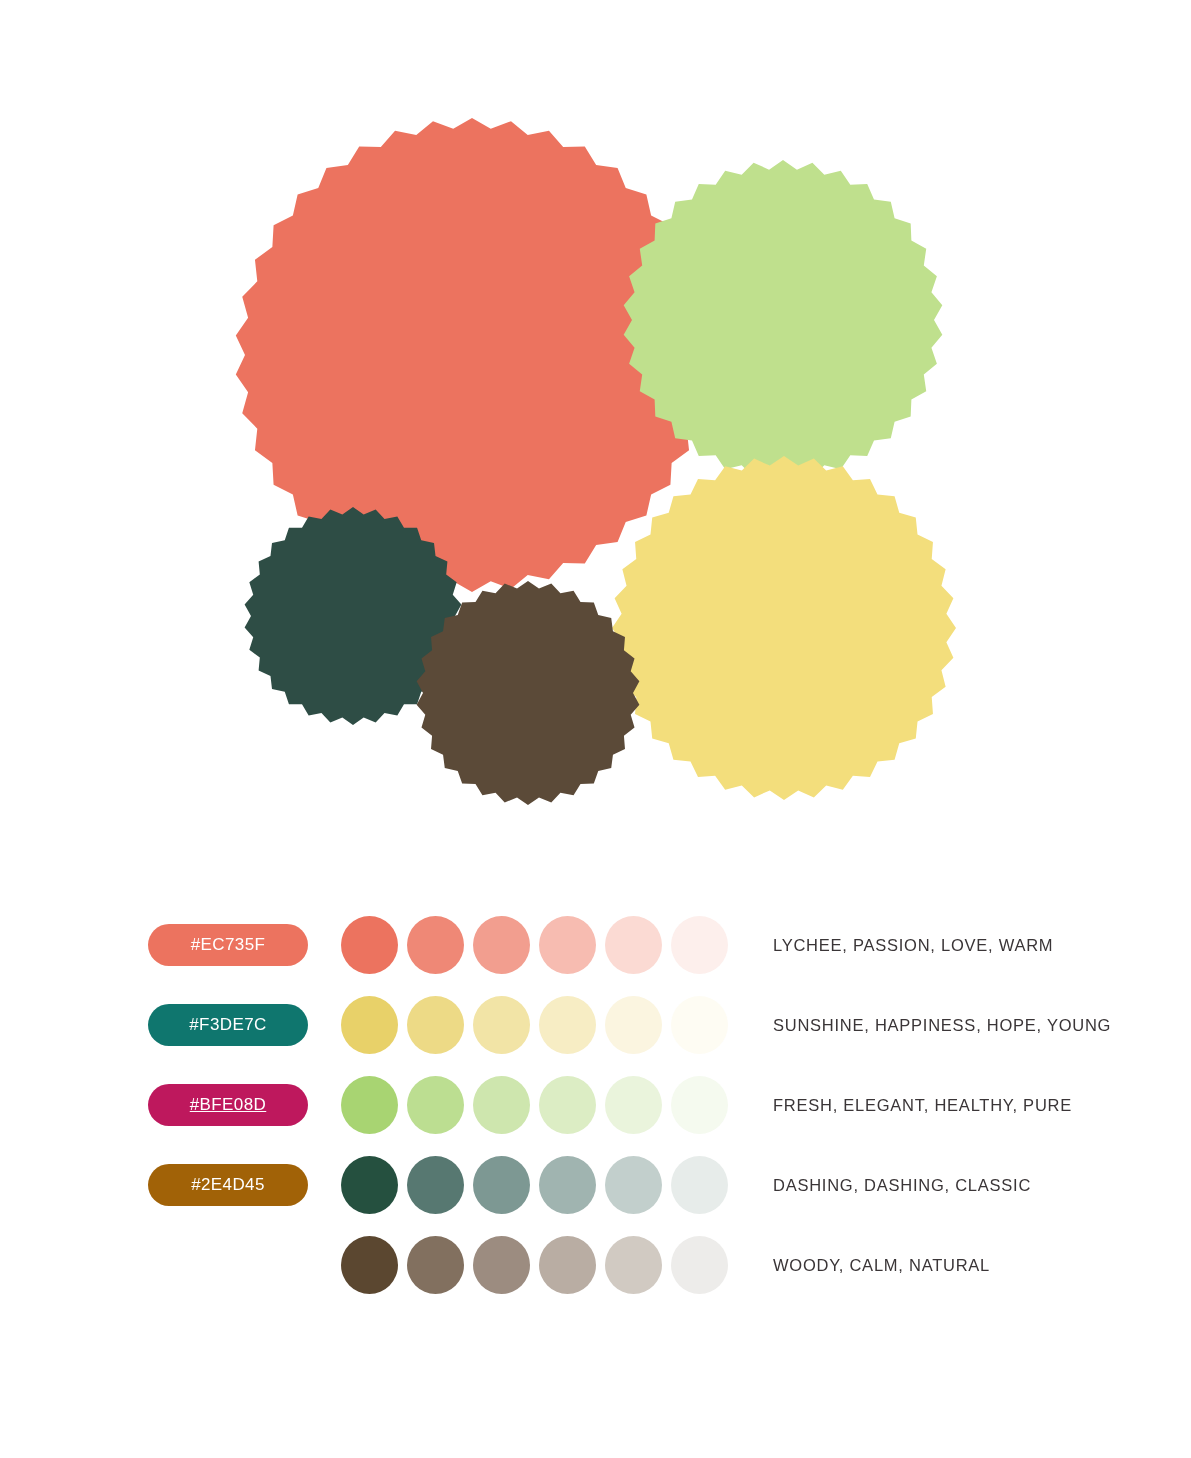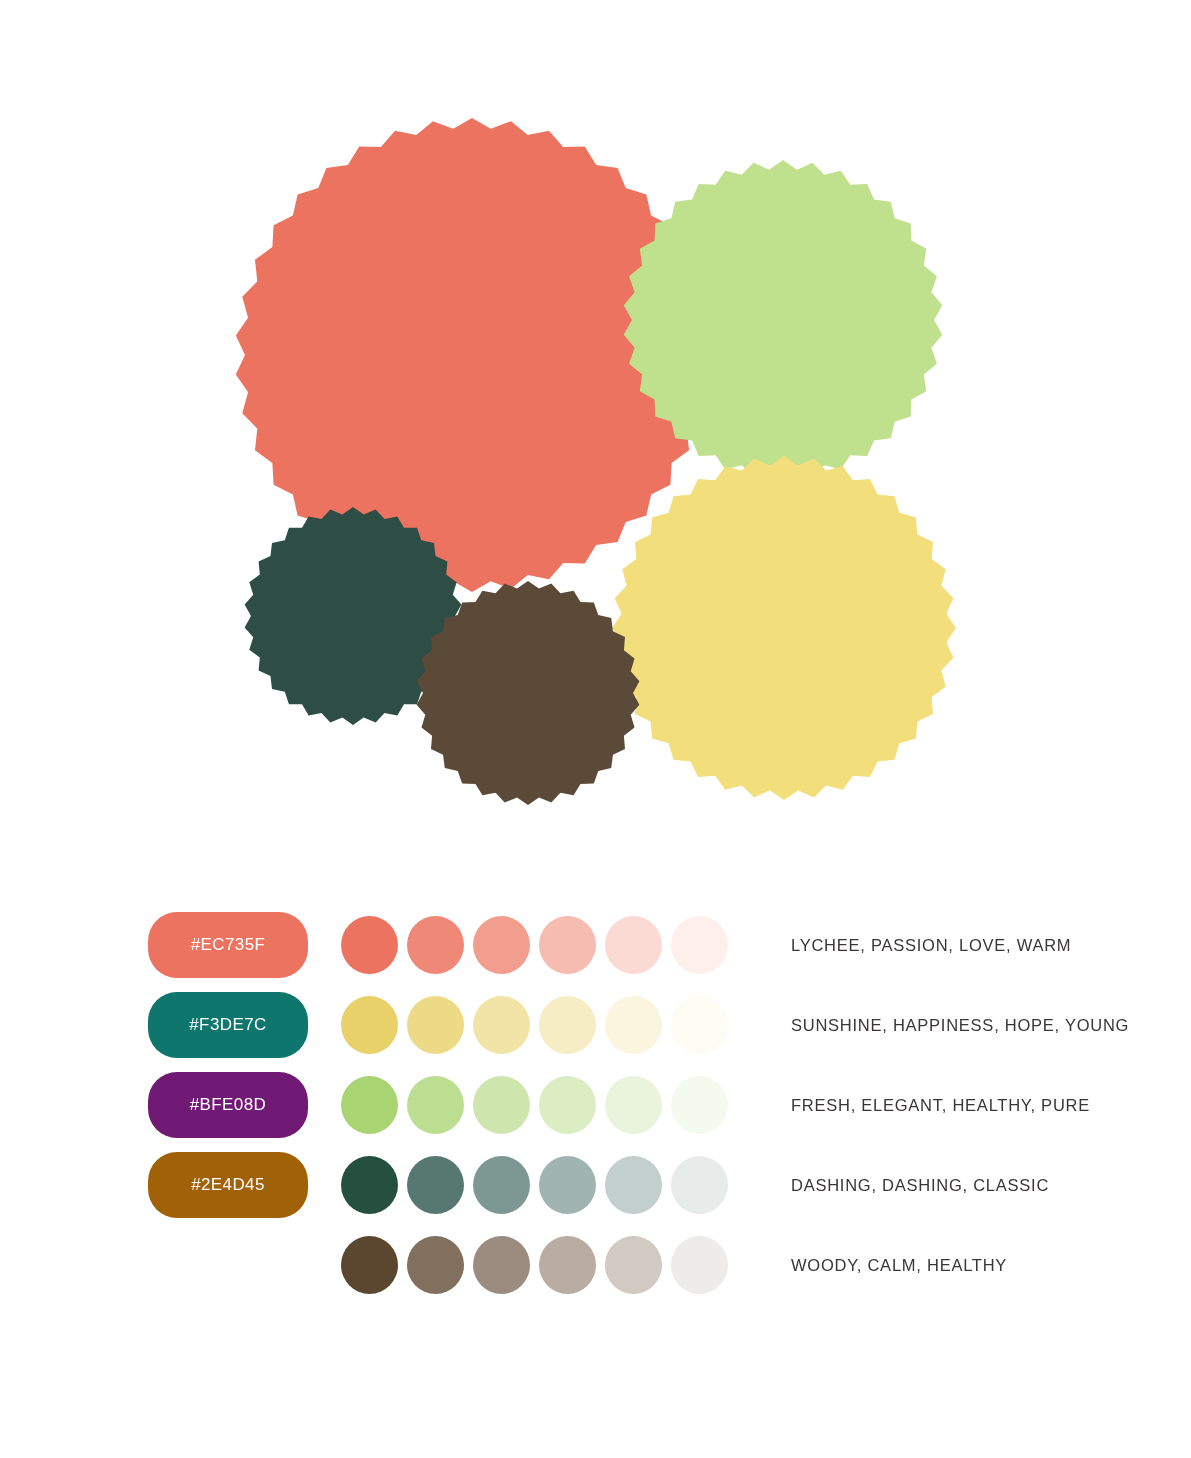--- a/index.html
+++ b/index.html
@@ -39,21 +39,21 @@
   .palette-row {
     position: relative;
     height: 80px;
     display: flex;
     align-items: center;
   }
   .pill {
     position: absolute;
     left: 148px;
     width: 160px;
-    height: 66px;
+    height: 42px;
     border-radius: 29px;
     display: flex;
     align-items: center;
     justify-content: center;
     color: #ffffff;
     font-size: 17px;
     letter-spacing: 0.4px;
     font-weight: 400;
   }
   .tints {
@@ -67,21 +67,21 @@
   .tint {
     width: 57px;
     height: 58px;
     border-radius: 50%;
     margin-right: 9px;
     flex: 0 0 auto;
   }
   .tint:last-child { margin-right: 0; }
   .mood {
     position: absolute;
-    left: 791px;
+    left: 773px;
     font-size: 16.5px;
     letter-spacing: 0.75px;
     color: #3a3537;
     white-space: nowrap;
   }
 </style>
 </head>
 <body>
 
 <div id="hero">
@@ -113,21 +113,21 @@
         <div class="tint" title="#E8D169" style="background: rgb(232, 209, 105);"></div>
         <div class="tint" title="#EDDA86" style="background: rgb(237, 218, 134);"></div>
         <div class="tint" title="#F2E4A6" style="background: rgb(242, 228, 166);"></div>
         <div class="tint" title="#F7EDC4" style="background: rgb(247, 237, 196);"></div>
         <div class="tint" title="#FBF5E0" style="background: rgb(251, 245, 224);"></div>
         <div class="tint" title="#FEFCF3" style="background: rgb(254, 252, 243);"></div>
       </div>
       <div class="mood">SUNSHINE, HAPPINESS, HOPE, YOUNG</div>
     </div>
     <div class="palette-row">
-      <div class="pill" style="background: #701a75; color: rgb(255, 255, 255);">#BFE08D</div>
+      <div class="pill" style="background: #be185d; color: rgb(255, 255, 255); text-decoration: underline;">#BFE08D</div>
       <div class="tints">
         <div class="tint" title="#A8D472" style="background: rgb(168, 212, 114);"></div>
         <div class="tint" title="#BCDE91" style="background: rgb(188, 222, 145);"></div>
         <div class="tint" title="#CEE6AE" style="background: rgb(206, 230, 174);"></div>
         <div class="tint" title="#DCEDC4" style="background: rgb(220, 237, 196);"></div>
         <div class="tint" title="#EAF4DC" style="background: rgb(234, 244, 220);"></div>
         <div class="tint" title="#F5FAEF" style="background: rgb(245, 250, 239);"></div>
       </div>
       <div class="mood">FRESH, ELEGANT, HEALTHY, PURE</div>
     </div>
@@ -145,15 +145,15 @@
     </div>
     <div class="palette-row">
       <div class="tints">
         <div class="tint" title="#5B4730" style="background: rgb(91, 71, 48);"></div>
         <div class="tint" title="#82705F" style="background: rgb(130, 112, 95);"></div>
         <div class="tint" title="#9C8C80" style="background: rgb(156, 140, 128);"></div>
         <div class="tint" title="#B9ADA3" style="background: rgb(185, 173, 163);"></div>
         <div class="tint" title="#D1CAC2" style="background: rgb(209, 202, 194);"></div>
         <div class="tint" title="#EDECEA" style="background: rgb(237, 236, 234);"></div>
       </div>
-      <div class="mood">WOODY, CALM, HEALTHY</div>
+      <div class="mood">WOODY, CALM, NATURAL</div>
     </div>
   </div>
 
 </body></html>

